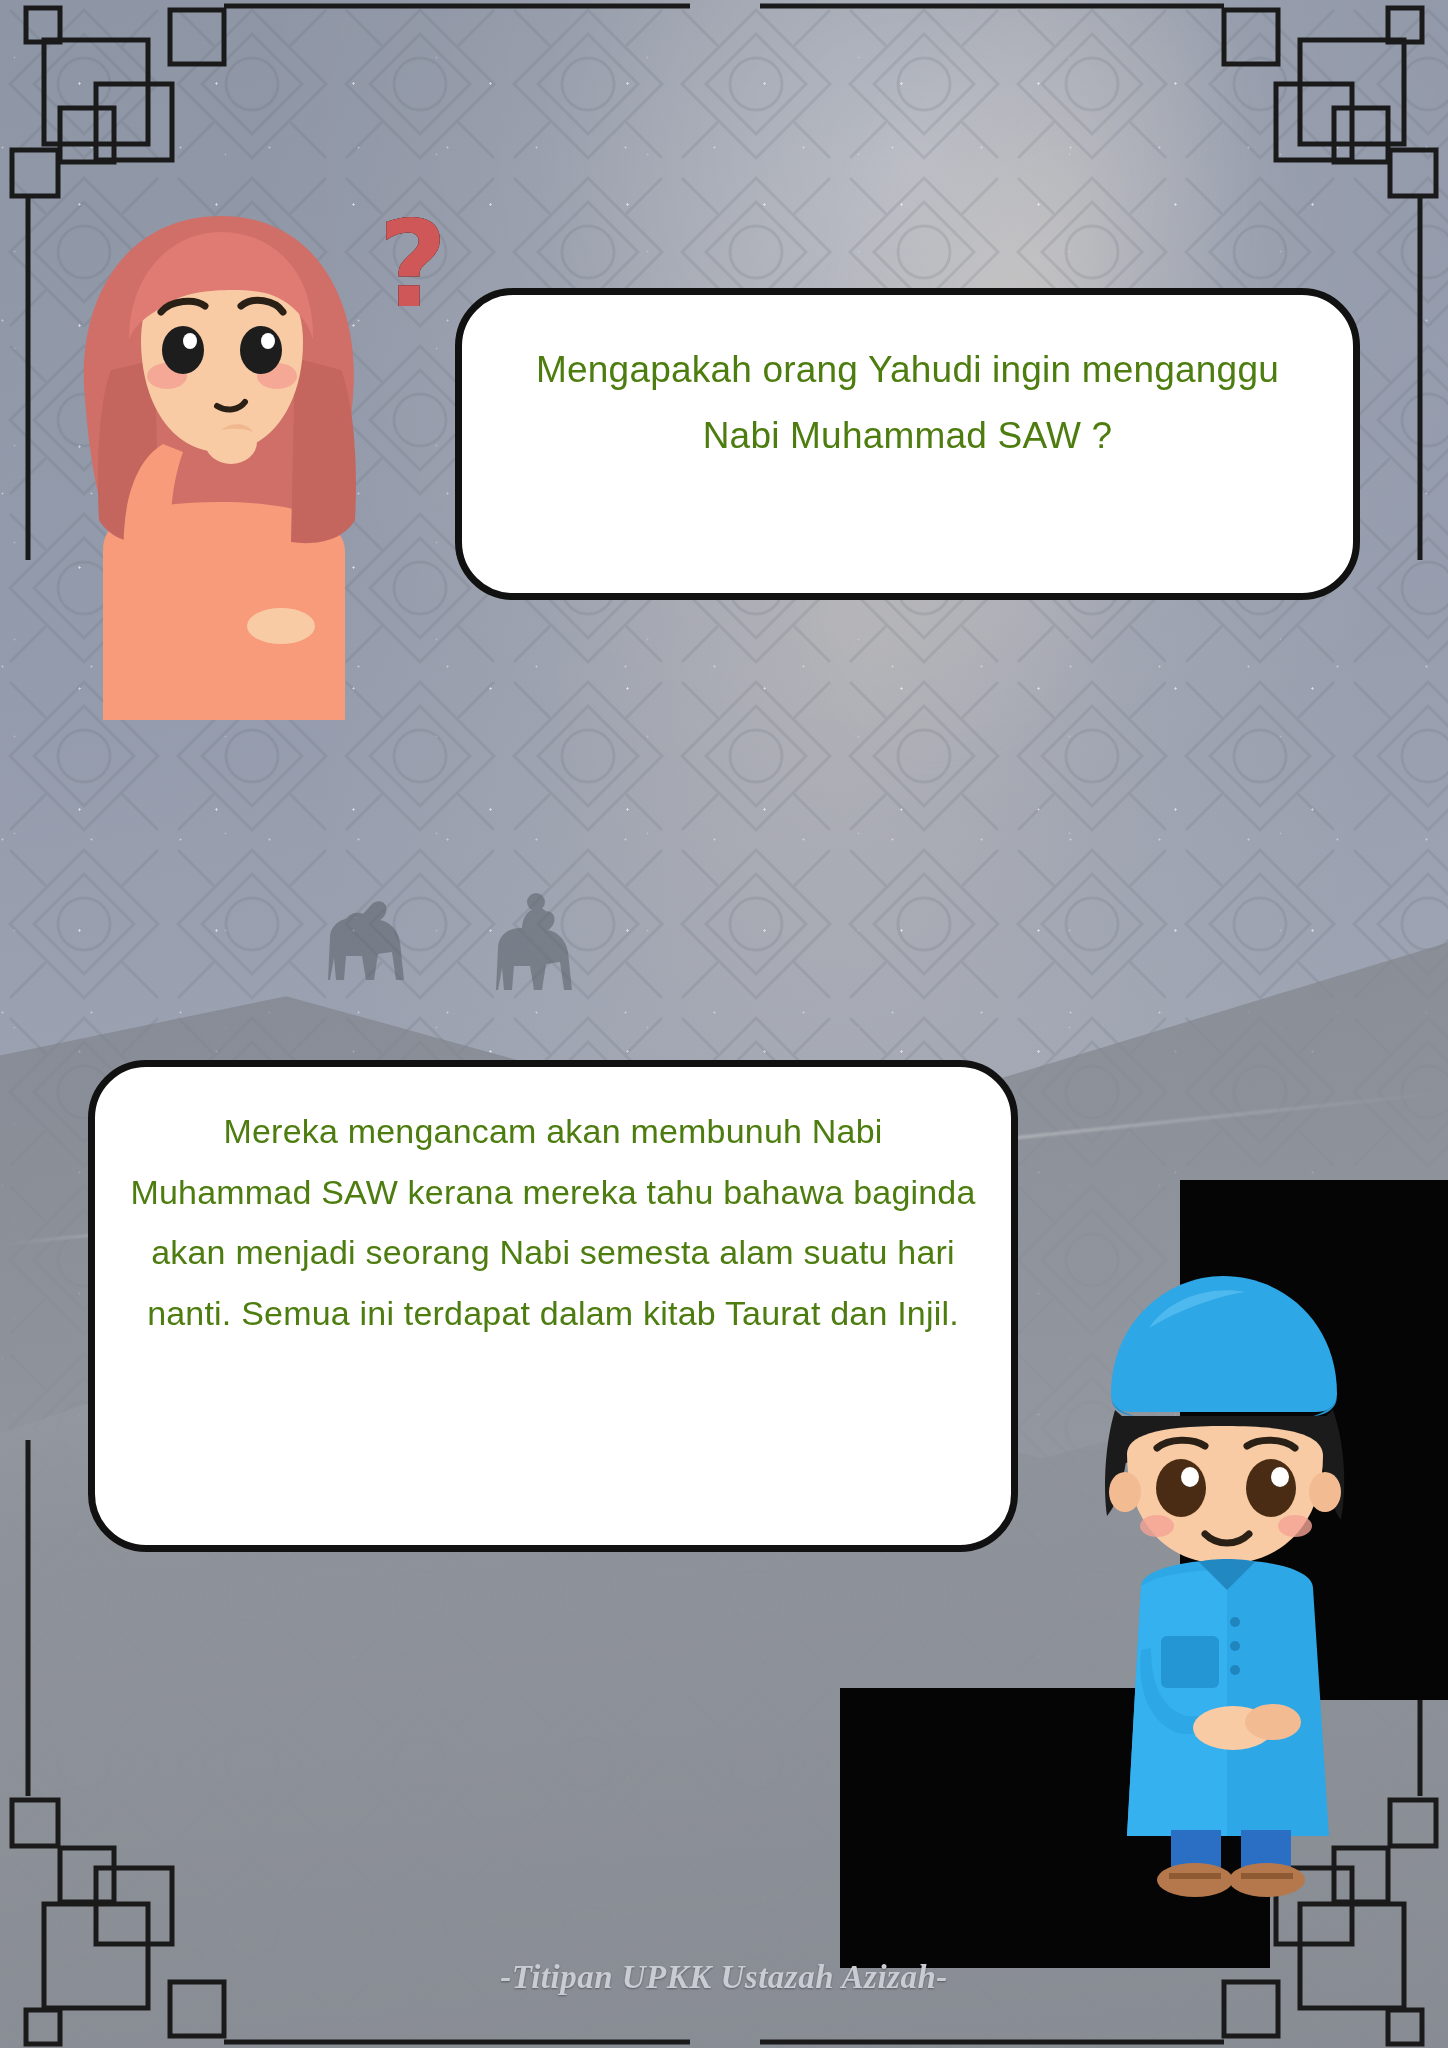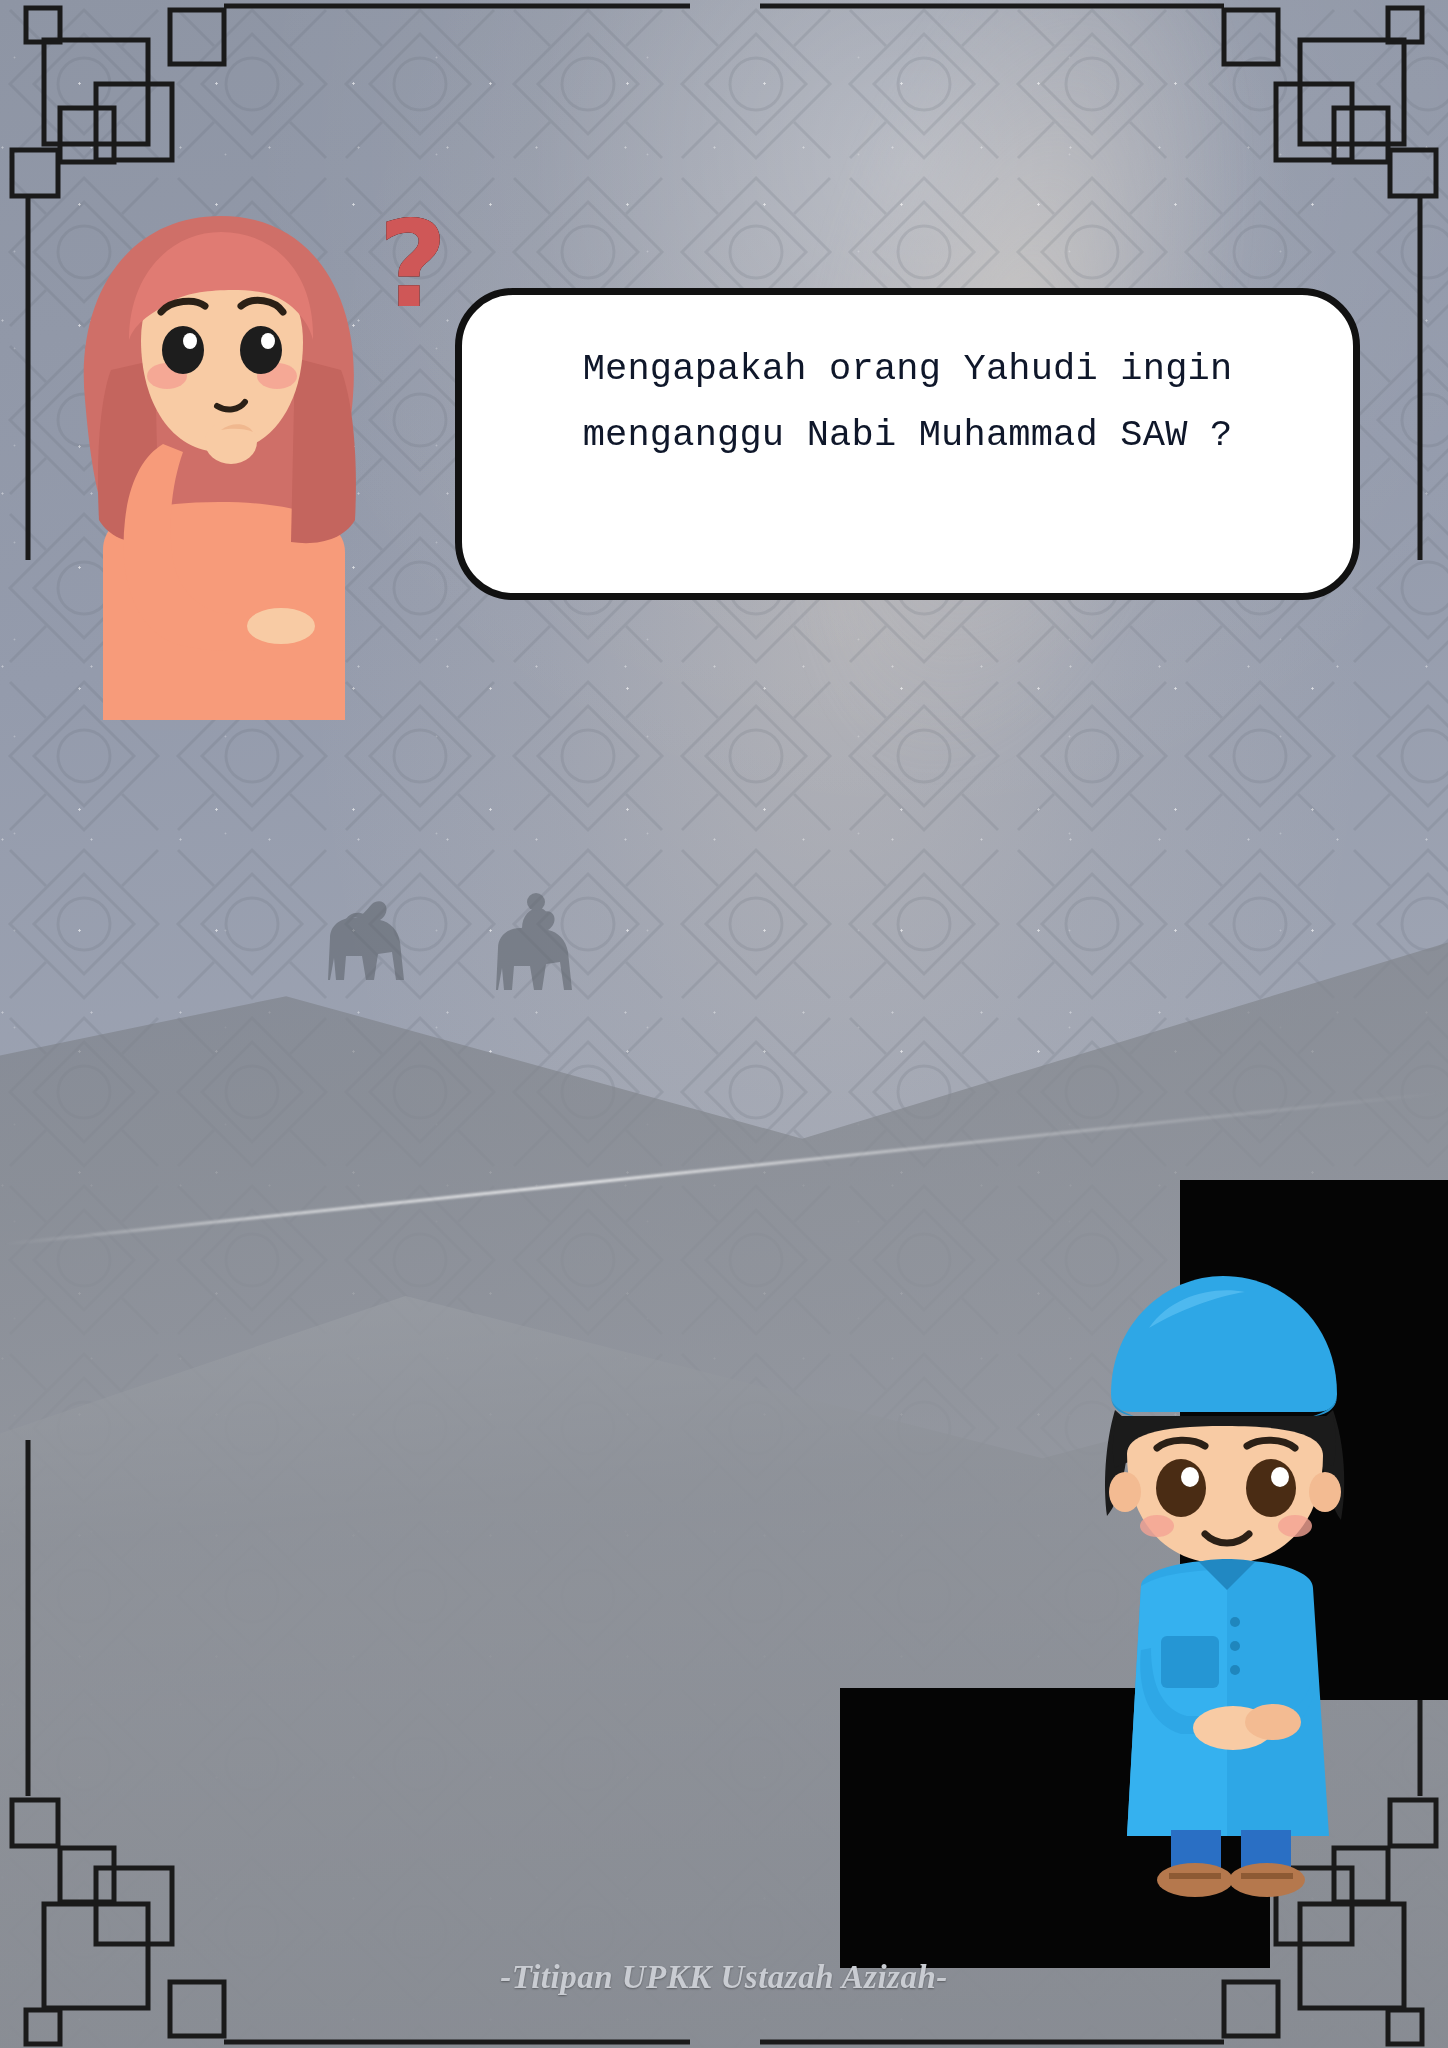--- a/index.html
+++ b/index.html
@@ -161,22 +161,22 @@
   }
   .bubble-bottom {
     left: 88px;
     top: 1060px;
     width: 930px;
     height: 492px;
     border-radius: 58px;
   }
   .bubble-text {
     padding: 14px 46px;
-    font-family: Liberation Mono, monospace;
-    color: #0f172a;
+    font-family: Liberation Sans, sans-serif;
+    color: #4d7c0f;
     letter-spacing: 0.2px;
   }
   .bubble-top .bubble-text {
     font-size: 37px;
     line-height: 1.78;
     text-align: center;
     padding-top: 42px;
   }
   .bubble-bottom .bubble-text {
     font-size: 34px;
@@ -401,17 +401,20 @@
   <svg class="tail-bottom" viewBox="0 0 360 400">
     <path d="M40 10 C90 80 140 150 120 230 C110 300 150 350 230 386 C150 330 140 280 172 218 C208 148 180 70 120 6 Z" fill="#ffffff" stroke="#111111" stroke-width="7" stroke-linejoin="round"></path>
   </svg>
 
   
   <div class="bubble bubble-top">
     <div class="bubble-text">Mengapakah orang Yahudi ingin menganggu Nabi Muhammad SAW ?</div>
   </div>
 
   
+  <div class="bubble bubble-bottom">
+    <div class="bubble-text">Mereka mengancam akan membunuh Nabi Muhammad SAW kerana mereka tahu bahawa baginda akan menjadi seorang Nabi semesta alam suatu hari nanti. Semua ini terdapat dalam kitab Taurat dan Injil.</div>
+  </div>
 
   
   <div class="credit">-Titipan UPKK Ustazah Azizah-</div>
 
 </div>
 
 </body></html>

